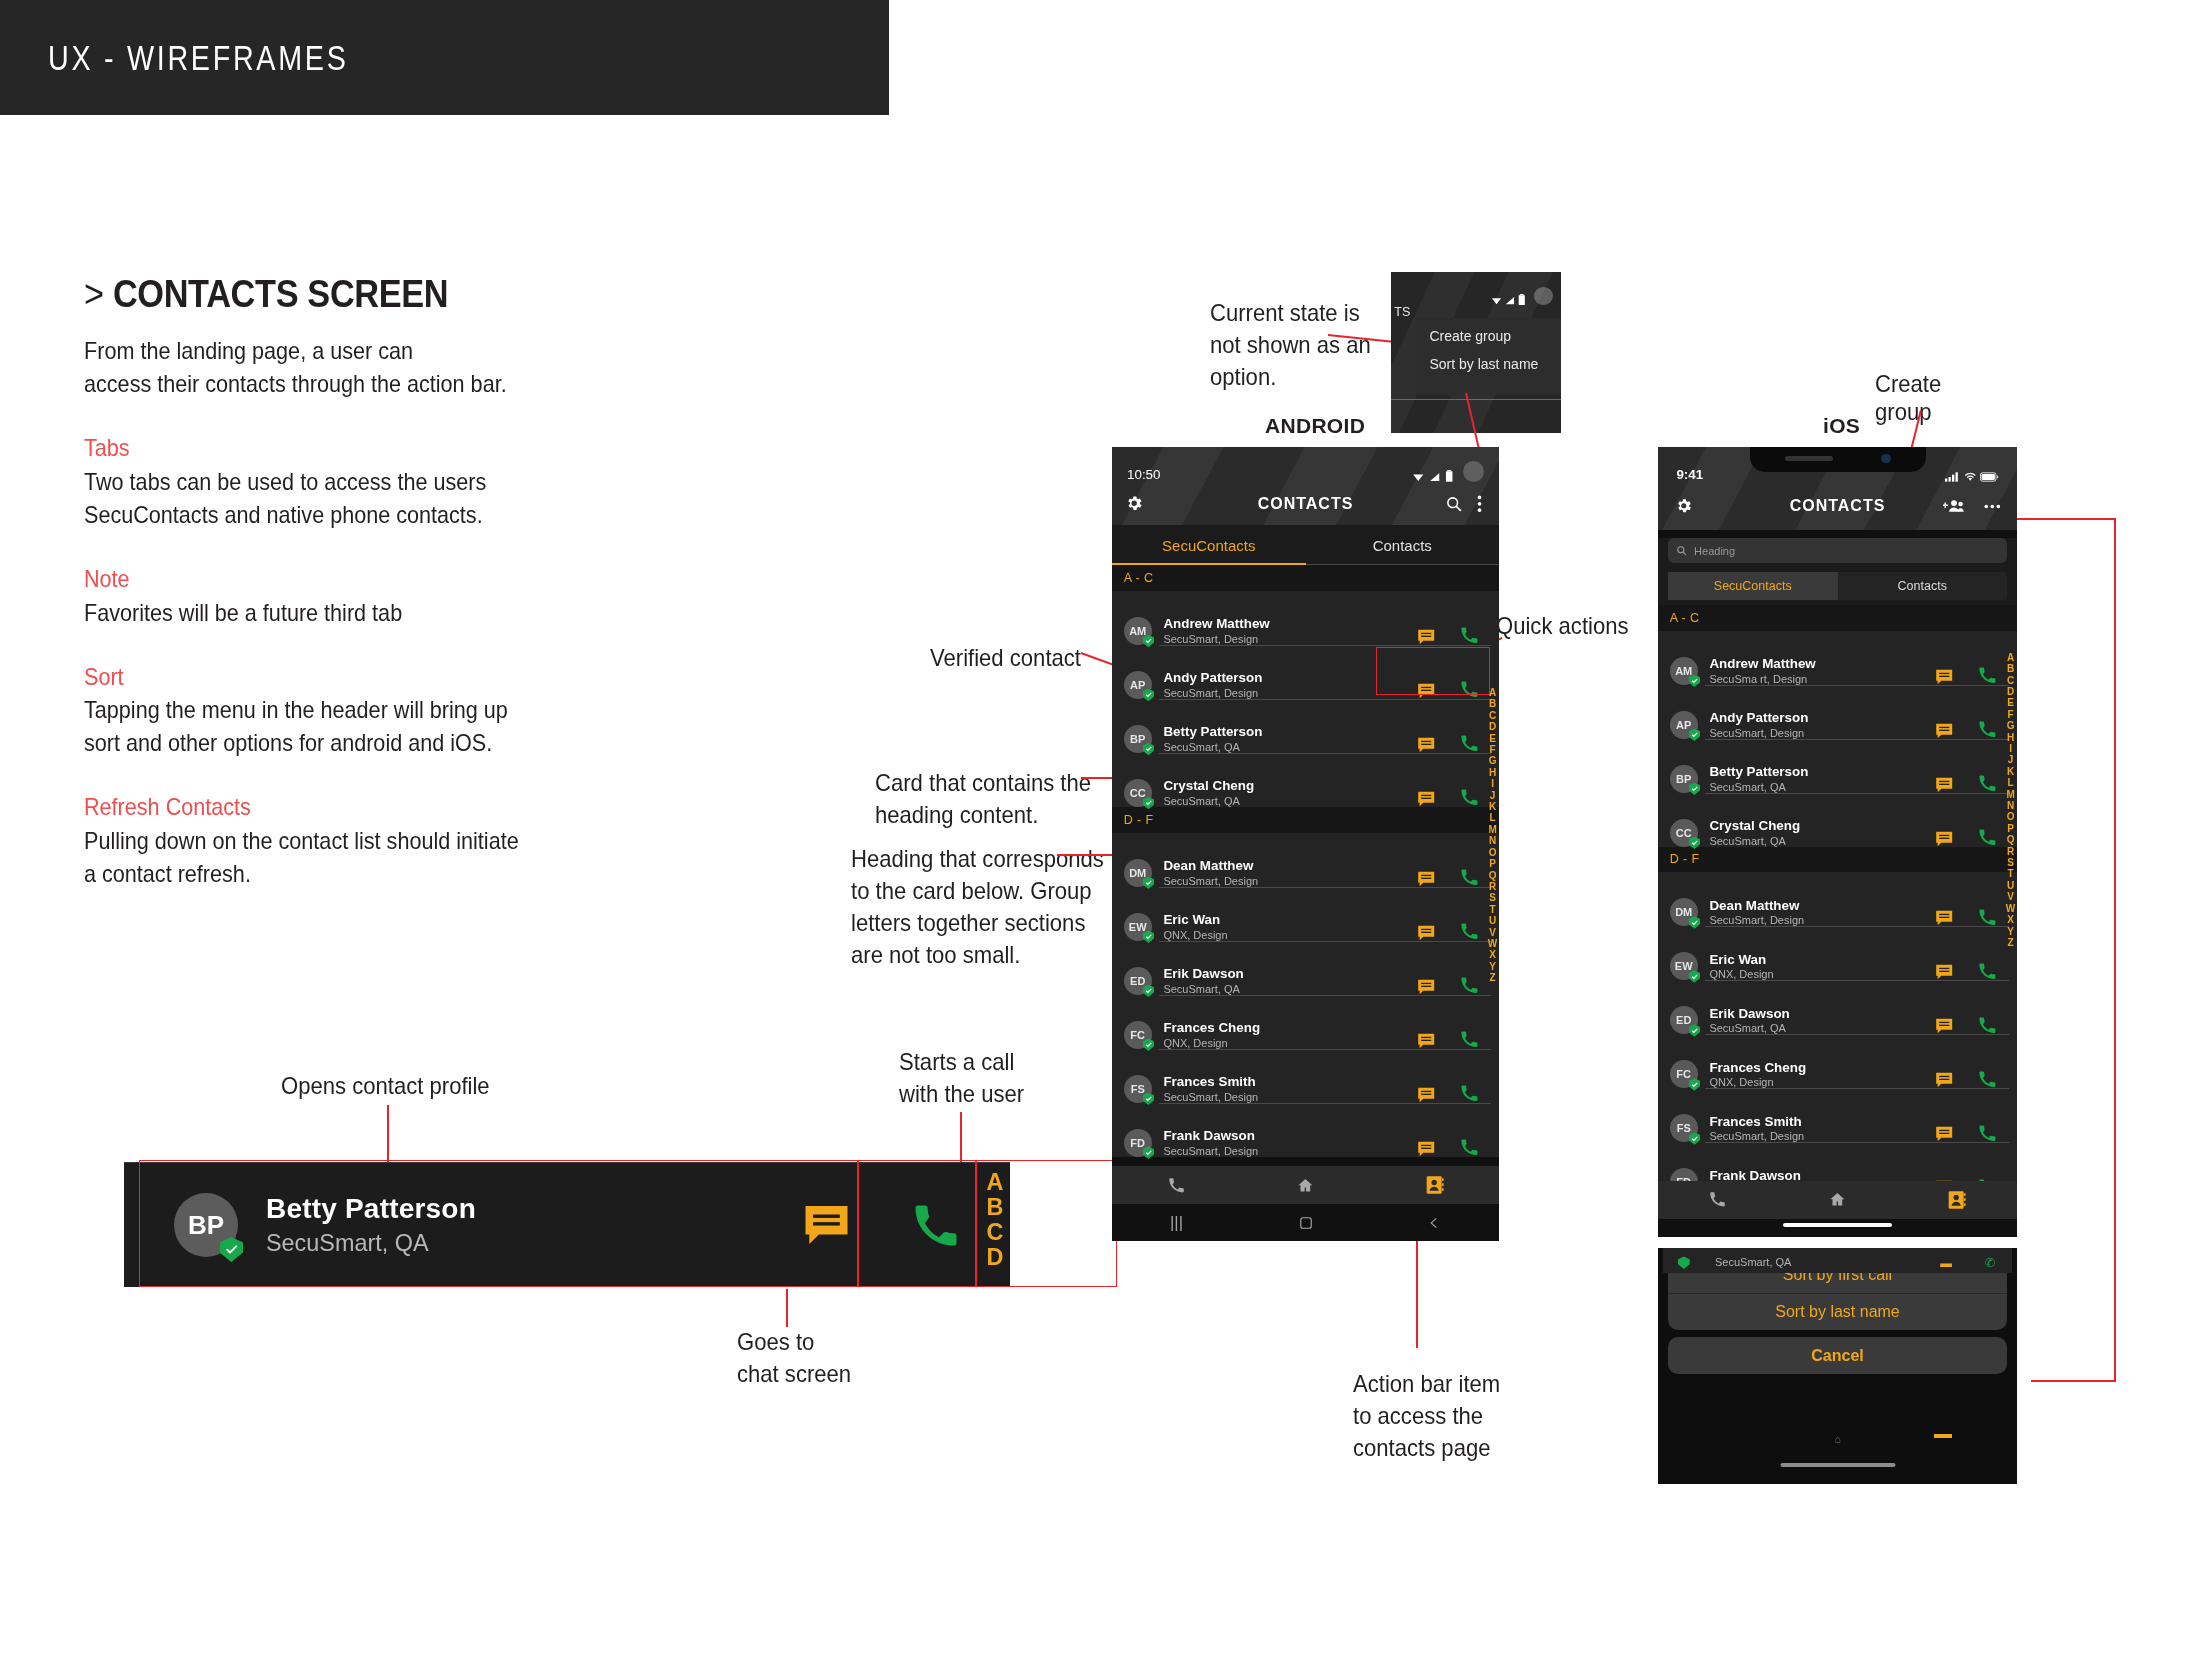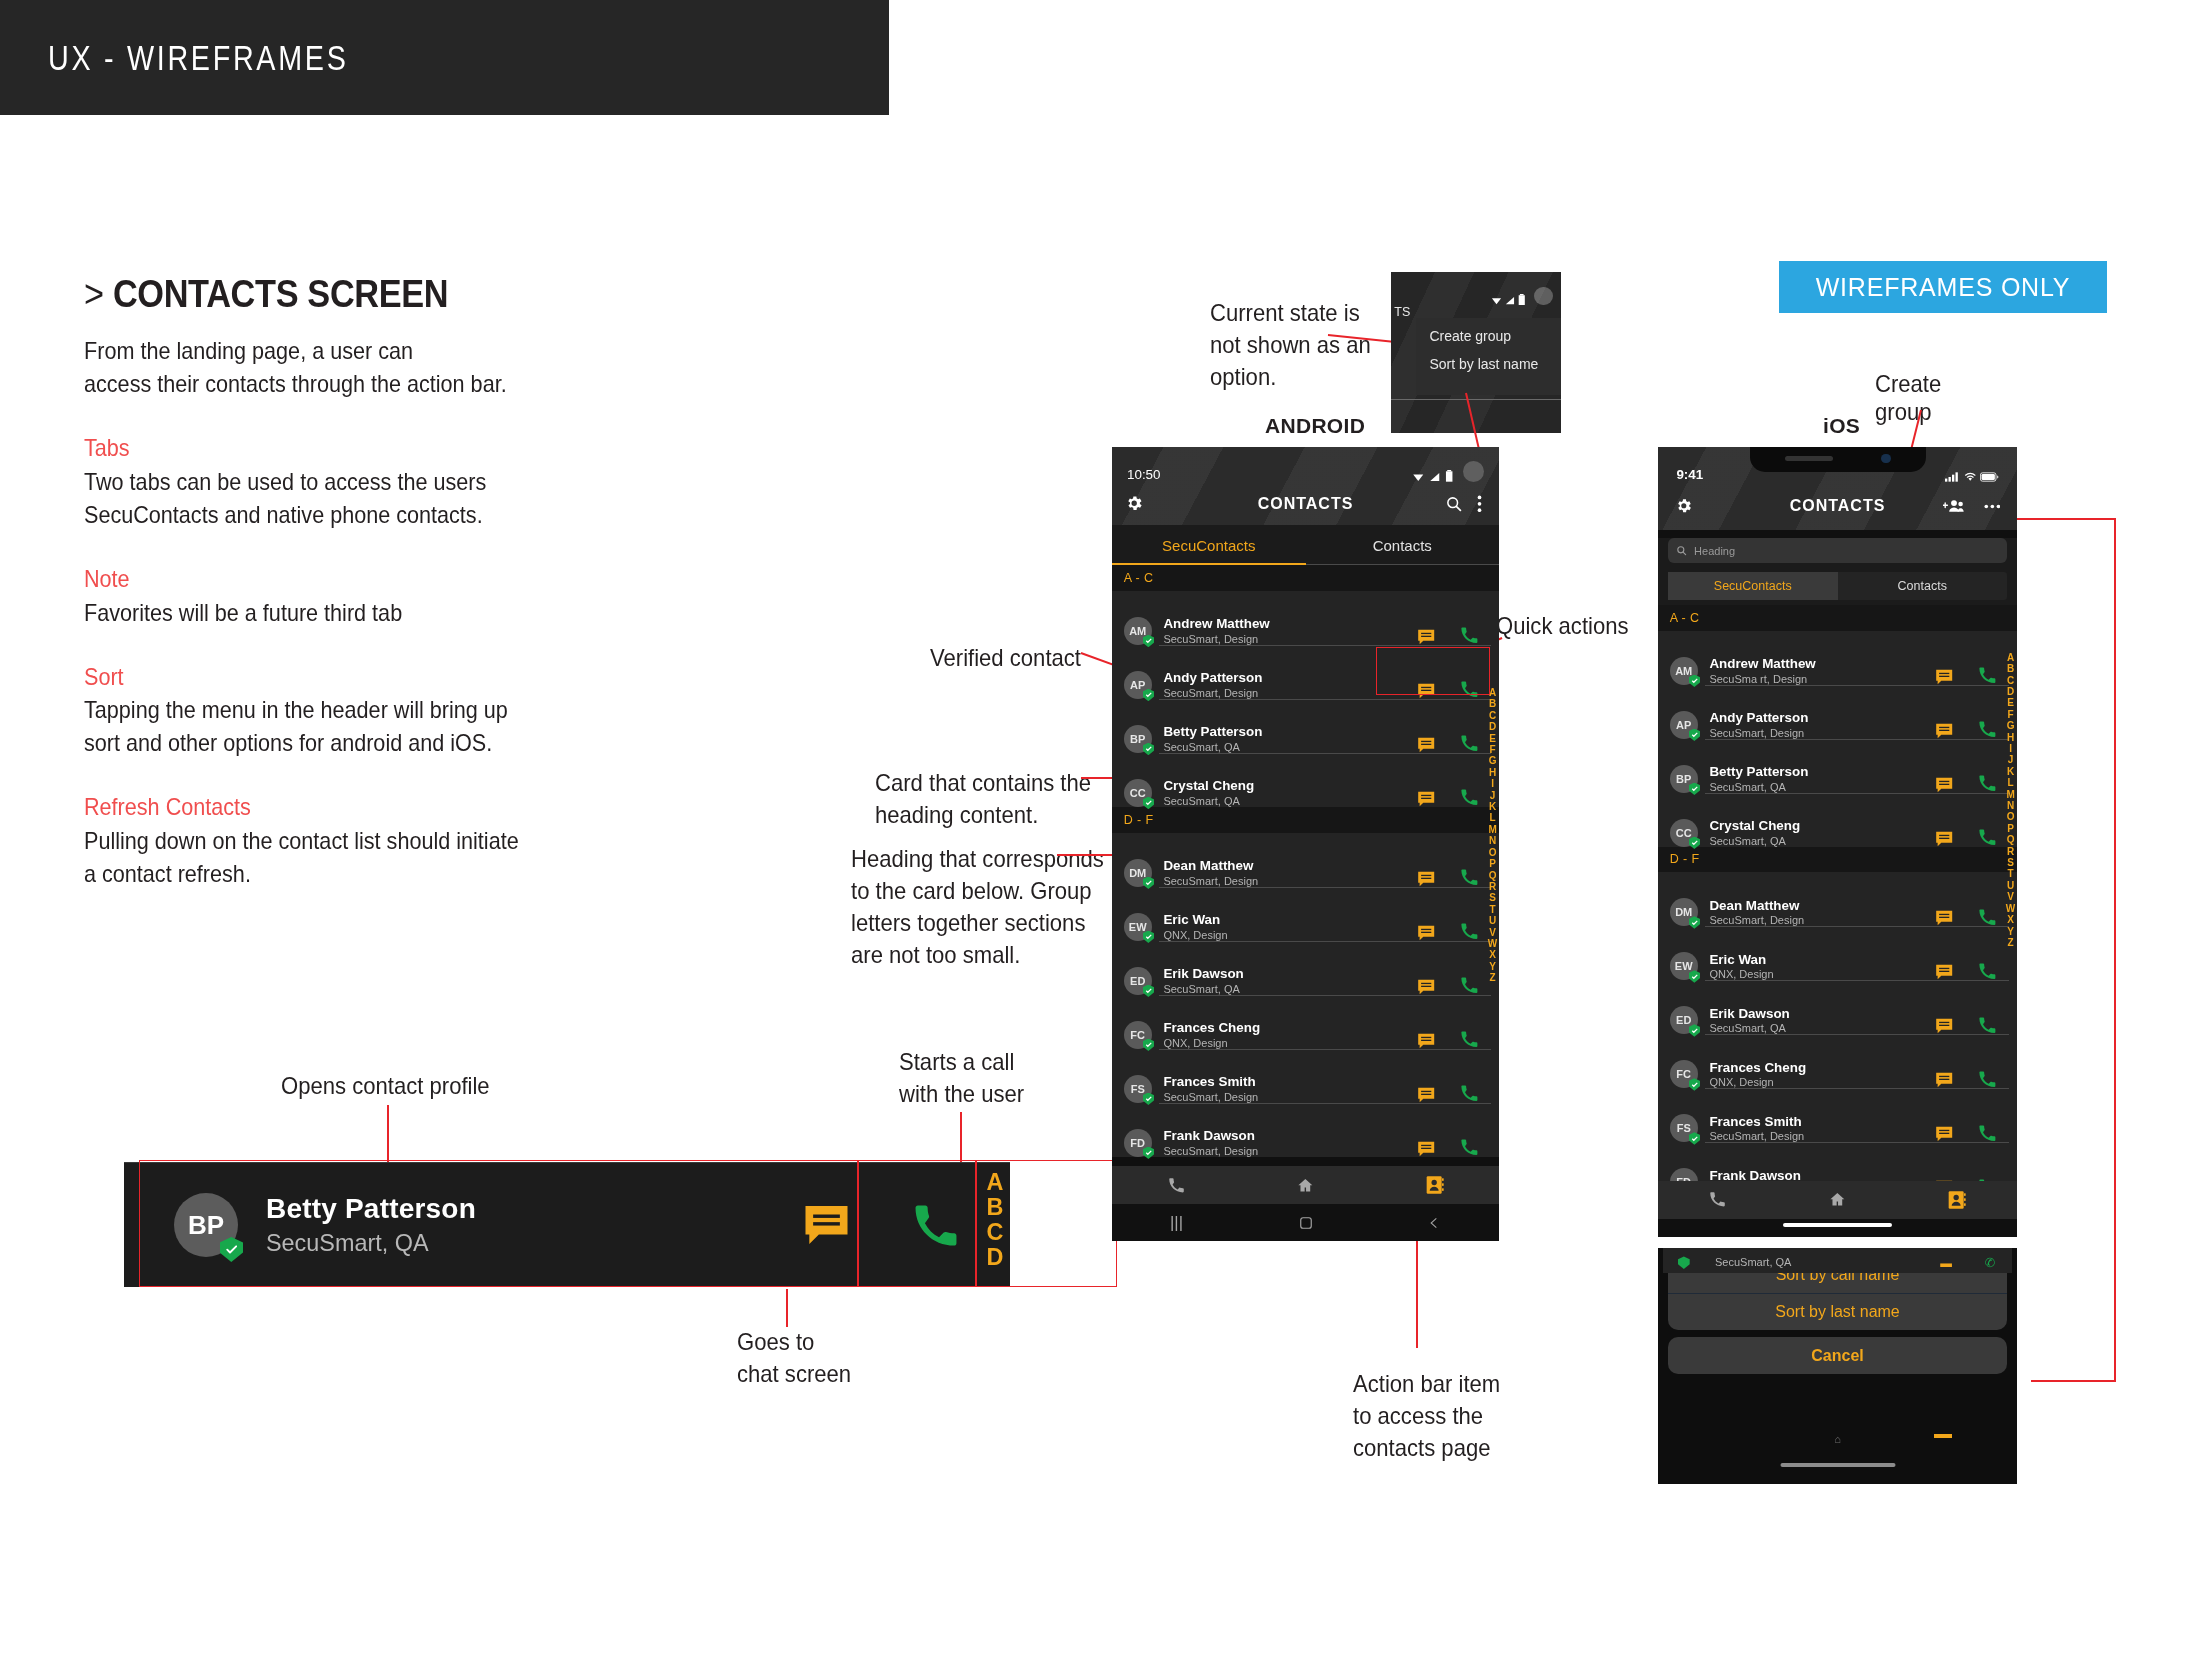--- a/index.html
+++ b/index.html
@@ -659,23 +659,20 @@
           </svg>
         </div>
       <div>
           <svg width="12.5" height="14" viewBox="0 0 24 24">
             <path d="M16 3L6 12l10 9" fill="none" stroke="#a5a5a5" stroke-width="2"></path>
           </svg>
         </div>
     </div>
   </div>
 
-  <div class="badge" style="left:1779px; top:261px; width:328px; height:52px;">
-    <span>WIREFRAMES ONLY</span>
-  </div>
 
   <div class="ann" style="left:1875px; top:370px; white-space:pre-line; line-height:28px;">Create
 group</div>
   <div class="leader" style="left:1920px; top:410px; width:1.7px; height:109px; transform:rotate(14deg); transform-origin:top center;"></div>
 
   <div class="leader" style="left:2010px; top:518px; width:105px; height:1.7px;"></div>
   <div class="leader" style="left:2114px; top:518px; width:1.7px; height:864px;"></div>
   <div class="leader" style="left:2031px; top:1380px; width:84px; height:1.7px;"></div>
 
   <div class="phone" style="left:1658px; top:447px; width:359px; height:790px;">
@@ -1071,21 +1068,21 @@
 
   <div class="sheet-wrap" style="left:1658px; top:1248px; width:359px; height:236px;">
     <div style="position:absolute;left:5px;right:5px;top:0;height:25px;background:#242424;overflow:hidden;">
       <div style="color:#b4b4b4;font-size:11px;padding:7.5px 0 0 52px;">SecuSmart, QA</div>
       <div style="position:absolute;left:15px;top:8.4px;width:11.7px;height:12.5px;background:#17a84c;clip-path:polygon(50% 0,100% 22%,100% 62%,50% 100%,0 62%,0 22%);"></div>
       <div style="position:absolute;right:60px;top:7.5px;color:#f2a71b;font-size:11.7px;">▬</div>
       <div style="position:absolute;right:16.7px;top:6.7px;color:#17a84c;font-size:12.5px;">✆</div>
     </div>
 
     <div class="sheet-grp">
-      <div class="sheet-btn">Sort by call name</div>
+      <div class="sheet-btn">Sort by first call</div>
       <div class="sheet-btn sep">Sort by last name</div>
     </div>
     <div class="sheet-grp" style="margin-top:6.7px;">
       <div class="sheet-btn bold">Cancel</div>
     </div>
     <div style="position:absolute;left:0;right:0;bottom:38px;height:15px;">
       <div style="position:absolute;left:50%;transform:translateX(-50%);top:1.7px;color:#6d6d6d;font-size:11px;">⌂</div>
       <div style="position:absolute;right:65px;top:3.3px;width:18.4px;height:4.2px;background:#f2a71b;"></div>
     </div>
     <div style="position:absolute;left:50%;transform:translateX(-50%);bottom:16.7px;width:115px;height:4.2px;border-radius:2.5px;background:#8c8c8c;"></div>

